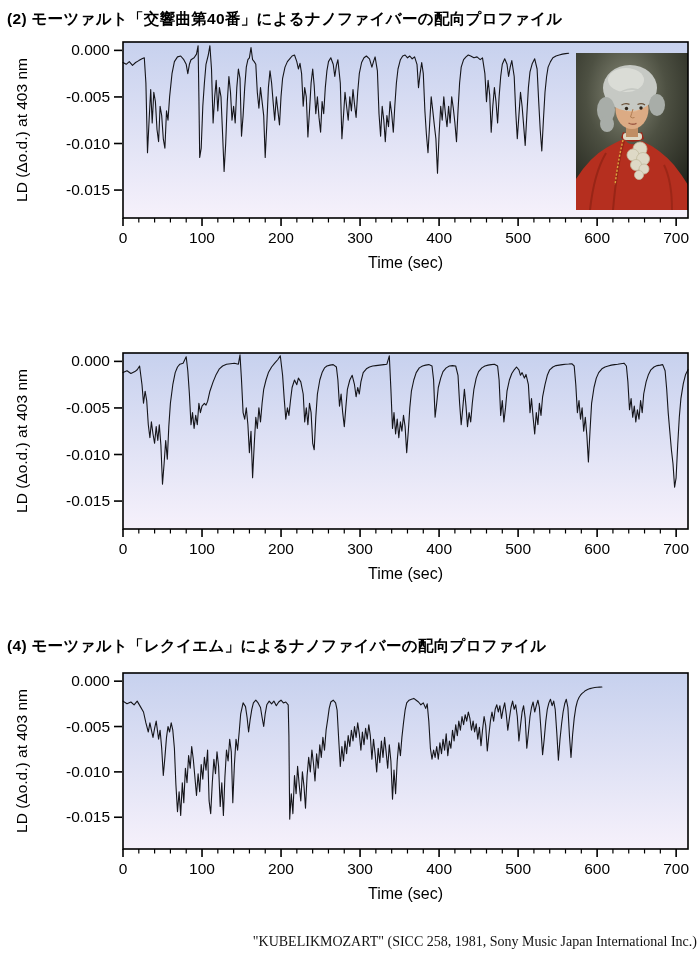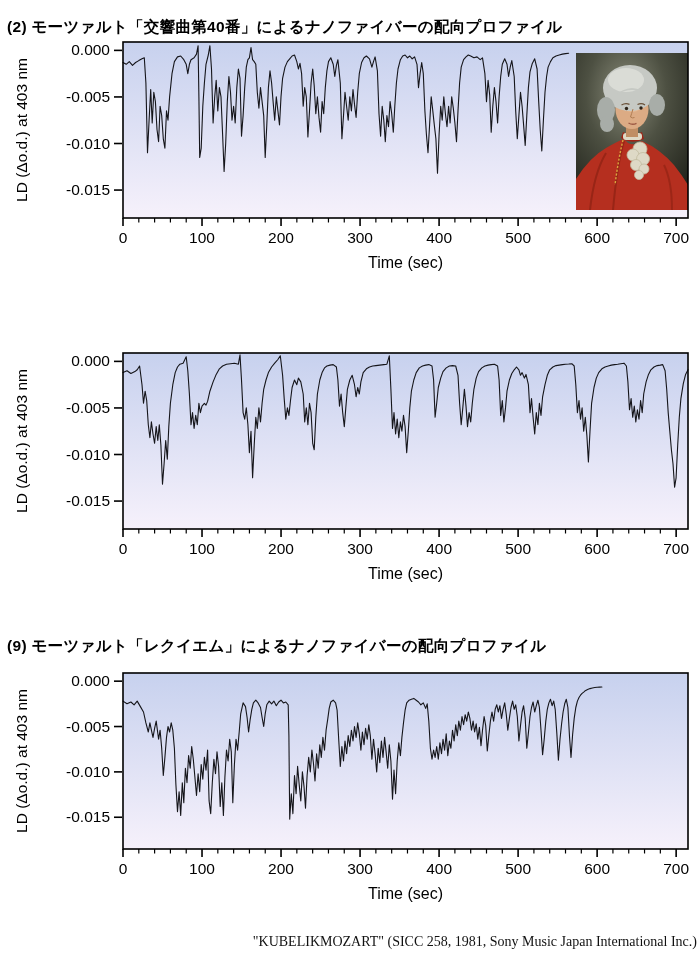--- a/index.html
+++ b/index.html
@@ -14,21 +14,21 @@
   .chart{position:absolute;left:0;}
   .citation{
     position:absolute;right:3px;top:934px;color:#111;
     font-family:"Liberation Serif","DejaVu Serif",serif;font-size:14px;white-space:nowrap;
   }
 </style>
 </head>
 <body>
 
 <div class="page">
-  <div class="panel-title" style="top:17px">(2) モーツァルト「交響曲第40番」によるナノファイバーの配向プロファイル</div>
+  <div class="panel-title" style="top:9px">(2) モーツァルト「交響曲第40番」によるナノファイバーの配向プロファイル</div>
   <svg class="chart" style="top:34px" width="700" height="245" viewBox="0 0 700 245">
       <defs>
         <linearGradient id="bg0" x1="0" y1="0" x2="0" y2="1">
           <stop offset="0%" stop-color="#c7d1ee"></stop>
           <stop offset="100%" stop-color="#f6f1fb"></stop>
         </linearGradient>
       </defs>
       <rect x="123" y="8" width="565" height="176" fill="url(#bg0)"></rect>
       <polyline points="123.0,28.5 126.2,30.3 129.3,27.6 132.5,31.3 135.6,28.5 138.8,26.6 142.0,24.8 144.3,23.8 145.9,49.0 147.5,118.8 149.1,86.2 150.7,55.5 152.2,89.0 153.8,58.3 155.4,67.6 157.0,95.5 158.6,107.6 160.1,72.3 161.7,81.6 163.3,104.8 164.9,114.2 166.5,76.9 168.0,86.2 169.6,62.9 172.0,39.7 174.4,27.6 177.5,22.9 180.7,22.0 183.8,25.7 186.2,30.3 187.8,39.7 189.4,30.3 191.0,25.7 194.1,23.8 196.5,20.1 198.1,11.7 198.9,62.9 199.7,123.5 201.2,114.2 202.8,72.3 204.4,49.0 206.0,30.3 208.3,21.0 209.9,11.7 211.5,35.0 213.1,89.0 214.7,62.9 216.2,46.2 217.8,76.9 219.4,53.6 221.0,62.9 222.6,100.2 224.1,137.4 225.7,109.5 227.3,67.6 228.9,42.5 230.5,58.3 232.0,86.2 233.6,72.3 235.2,89.0 236.8,53.6 238.4,35.0 240.0,44.3 241.5,102.1 243.1,81.6 244.7,53.6 246.3,33.1 247.9,25.7 249.4,23.8 251.0,13.6 252.6,25.7 254.2,27.6 255.8,30.3 257.3,58.3 258.9,74.1 260.5,53.6 262.1,67.6 263.7,81.6 265.2,123.5 266.8,90.9 268.4,53.6 270.0,36.9 271.6,49.0 273.1,67.6 274.7,86.2 276.3,62.9 277.9,76.9 279.5,90.9 281.0,62.9 282.6,44.3 285.0,33.1 287.4,27.6 289.7,24.8 292.1,22.0 294.5,21.0 296.8,27.6 298.4,35.0 300.0,29.4 301.6,39.7 303.2,72.3 304.7,53.6 306.3,62.9 307.9,103.0 309.5,76.9 311.1,49.0 312.7,35.0 314.2,51.8 315.8,79.7 317.4,62.9 319.0,83.4 320.6,98.3 322.1,67.6 323.7,79.7 325.3,53.6 326.9,36.9 328.5,27.6 330.8,23.8 333.2,30.3 334.8,42.5 336.4,31.3 337.9,25.7 340.3,49.0 341.9,104.8 343.5,81.6 345.0,58.3 346.6,72.3 348.2,86.2 349.8,62.9 351.4,76.9 353.0,55.5 354.5,70.4 356.1,83.4 357.7,58.3 359.3,39.7 361.6,28.5 364.0,23.8 366.4,22.0 369.5,24.8 371.9,33.1 373.5,27.6 375.1,22.9 377.4,36.9 379.0,79.7 380.6,102.1 382.2,72.3 383.8,86.2 385.3,107.6 386.9,81.6 388.5,92.7 390.1,67.6 391.7,79.7 393.3,98.3 394.8,72.3 396.4,49.0 398.0,35.0 400.4,25.7 402.7,22.0 405.1,21.0 407.5,23.8 409.8,22.0 412.2,24.8 414.6,22.9 417.0,30.3 418.5,53.6 420.1,39.7 421.7,28.5 423.3,39.7 424.9,76.9 426.4,100.2 428.0,118.8 429.6,90.9 431.2,62.9 432.8,76.9 434.3,90.9 435.9,104.8 437.5,139.3 439.1,100.2 440.7,72.3 442.2,86.2 443.8,62.9 445.4,79.7 447.0,92.7 448.6,72.3 450.1,89.0 451.7,62.9 453.3,74.1 454.9,89.0 456.5,107.6 458.0,76.9 459.6,49.0 461.2,33.1 463.6,25.7 466.0,22.9 468.3,21.0 470.7,22.0 473.9,23.8 477.0,22.9 480.2,25.7 482.5,23.8 484.9,39.7 486.5,67.6 488.1,46.2 489.7,61.1 491.2,98.3 492.8,72.3 494.4,53.6 496.0,67.6 497.6,89.0 499.1,62.9 500.7,42.5 502.3,30.3 504.7,24.8 507.0,30.3 508.6,42.5 510.2,33.1 511.8,26.6 514.2,42.5 515.7,76.9 517.3,104.8 518.9,81.6 520.5,58.3 522.1,72.3 523.6,90.9 525.2,111.4 526.8,81.6 528.4,53.6 530.0,37.8 532.3,29.4 534.7,24.8 537.1,35.0 538.7,67.6 540.2,95.5 541.8,117.0 543.4,86.2 545.0,58.3 546.6,42.5 548.1,33.1 550.5,27.6 552.9,23.8 556.0,22.0 559.2,21.0 562.4,20.1 565.5,19.6 568.7,19.2" fill="none" stroke="#15151a" stroke-width="1.1" stroke-linejoin="round" stroke-linecap="round"></polyline>
       <defs>
@@ -199,21 +199,21 @@
         <text x="110" y="67.94179894179894" text-anchor="end" font-size="15.5" fill="#000">-0.005</text>
         <line x1="114" y1="109.5026455026455" x2="122" y2="109.5026455026455" stroke="#000" stroke-width="1.6"></line>
         <text x="110" y="114.5026455026455" text-anchor="end" font-size="15.5" fill="#000">-0.010</text>
         <line x1="114" y1="156.06349206349205" x2="122" y2="156.06349206349205" stroke="#000" stroke-width="1.6"></line>
         <text x="110" y="161.06349206349205" text-anchor="end" font-size="15.5" fill="#000">-0.015</text>
       </g>
       <text x="27" y="96" text-anchor="middle" font-size="15.5" fill="#000" transform="rotate(-90 27 96)">LD (Δo.d.) at 403 nm</text>
       <text x="405.5" y="234" text-anchor="middle" font-size="16" fill="#000">Time (sec)</text>
     </svg>
 
-  <div class="panel-title" style="top:636px">(9) モーツァルト「レクイエム」によるナノファイバーの配向プロファイル</div>
+  <div class="panel-title" style="top:636px">(4) モーツァルト「レクイエム」によるナノファイバーの配向プロファイル</div>
   <svg class="chart" style="top:665px" width="700" height="245" viewBox="0 0 700 245">
       <defs>
         <linearGradient id="bg2" x1="0" y1="0" x2="0" y2="1">
           <stop offset="0%" stop-color="#c7d1ee"></stop>
           <stop offset="100%" stop-color="#f6f1fb"></stop>
         </linearGradient>
       </defs>
       <rect x="123" y="8" width="565" height="176" fill="url(#bg2)"></rect>
       <polyline points="123.0,36.1 127.0,38.8 130.9,37.0 134.1,39.8 137.2,36.1 140.4,41.6 143.5,47.0 145.9,57.9 148.3,67.0 149.9,57.9 151.4,65.2 153.0,72.4 154.6,63.3 156.2,56.1 158.6,74.2 160.1,65.2 161.7,83.3 163.3,110.5 164.9,92.4 166.5,72.4 168.0,61.5 169.6,67.0 171.2,57.9 172.8,65.2 174.4,83.3 175.9,119.6 177.5,146.8 179.1,126.8 180.7,150.4 182.3,117.8 183.8,137.7 185.4,103.3 187.0,117.8 188.6,90.6 190.2,103.3 191.7,81.5 193.3,94.2 194.9,112.3 196.5,130.5 198.1,108.7 199.7,126.8 201.2,99.6 202.8,114.1 204.4,92.4 206.0,105.1 207.6,85.1 209.1,135.9 210.7,148.6 212.3,117.8 213.9,94.2 215.5,108.7 217.0,86.9 218.6,101.4 220.2,141.4 221.8,117.8 223.4,150.4 224.9,112.3 226.5,85.1 228.1,96.0 229.7,74.2 231.3,86.9 232.8,137.7 234.4,99.6 236.0,74.2 237.6,85.1 239.2,67.0 240.7,48.8 243.1,37.9 245.5,41.6 247.1,52.5 248.6,67.0 250.2,54.3 251.8,44.3 253.4,37.9 255.8,35.2 258.1,37.9 260.5,42.5 262.1,52.5 263.7,61.5 265.2,48.8 266.8,39.8 269.2,36.1 271.6,38.8 273.9,36.1 276.3,40.7 278.7,37.0 281.0,35.2 283.4,37.9 285.8,37.0 288.2,39.8 288.9,70.6 289.7,154.1 291.3,128.7 292.9,148.6 294.5,110.5 296.1,128.7 297.6,101.4 299.2,119.6 300.8,135.9 302.4,106.9 304.0,121.4 305.5,143.2 307.1,110.5 308.7,92.4 310.3,106.9 311.9,85.1 313.4,97.8 315.0,116.0 316.6,88.7 318.2,103.3 319.8,79.7 321.3,92.4 322.9,72.4 324.5,85.1 326.1,65.2 327.7,54.3 329.2,43.4 330.8,37.0 333.2,35.2 335.6,37.9 337.1,45.2 338.7,74.2 340.3,101.4 341.9,81.5 343.5,96.0 345.0,76.0 346.6,88.7 348.2,70.6 349.8,81.5 351.4,65.2 353.0,76.0 354.5,61.5 356.1,72.4 357.7,57.9 359.3,68.8 360.9,85.1 362.4,67.0 364.0,79.7 365.6,63.3 367.2,74.2 368.8,59.7 370.3,70.6 371.9,94.2 373.5,74.2 375.1,88.7 376.7,106.9 378.2,83.3 379.8,97.8 381.4,76.0 383.0,92.4 384.6,72.4 386.1,86.9 387.7,103.3 389.3,79.7 390.9,96.0 392.5,134.1 394.0,105.1 395.6,128.7 397.2,96.0 398.8,77.9 400.4,90.6 401.9,72.4 403.5,57.9 405.1,45.2 406.7,37.9 409.1,35.2 411.4,34.3 413.8,33.4 416.2,35.2 418.5,37.0 420.9,39.8 423.3,37.9 425.7,43.4 427.2,38.8 428.8,56.1 430.4,83.3 432.0,94.2 433.6,85.1 435.1,92.4 436.7,81.5 438.3,94.2 439.9,77.9 441.5,88.7 443.0,74.2 444.6,85.1 446.2,68.8 447.8,90.6 449.4,76.0 450.9,83.3 452.5,65.2 454.1,76.0 455.7,59.7 457.3,70.6 458.8,56.1 460.4,65.2 462.0,51.5 463.6,59.7 465.2,49.7 466.7,56.1 468.3,47.0 469.9,53.4 471.5,65.2 473.1,56.1 474.6,67.0 476.2,58.8 477.8,74.2 479.4,62.4 481.0,80.6 482.5,65.2 484.1,51.5 485.7,60.6 487.3,86.0 488.9,69.7 490.4,56.1 492.0,47.0 493.6,56.1 495.2,44.3 496.8,39.8 498.3,47.0 499.9,40.7 501.5,53.4 503.1,44.3 504.7,37.9 506.3,49.7 507.8,65.2 509.4,53.4 511.0,42.5 512.6,36.1 514.2,44.3 515.7,39.8 517.3,51.5 518.9,76.0 520.5,60.6 522.1,47.0 523.6,40.7 525.2,53.4 526.8,83.3 528.4,67.9 530.0,51.5 531.5,42.5 533.1,37.0 534.7,47.0 536.3,40.7 537.9,35.2 539.4,42.5 541.0,65.2 542.6,89.6 544.2,74.2 545.8,56.1 547.3,44.3 548.9,37.9 550.5,34.3 552.1,40.7 553.7,36.1 555.2,44.3 556.8,67.9 558.4,95.1 560.0,74.2 561.6,58.8 563.1,47.0 564.7,38.8 566.3,34.3 567.9,42.5 569.5,71.5 571.0,92.4 572.6,69.7 574.2,53.4 575.8,42.5 577.4,36.1 579.0,32.5 580.5,30.2 582.1,28.4 583.7,27.1 585.3,25.7 587.6,24.5 590.0,23.6 592.4,23.0 594.8,22.5 597.1,22.2 599.5,22.1 601.9,22.0" fill="none" stroke="#15151a" stroke-width="1.1" stroke-linejoin="round" stroke-linecap="round"></polyline>
       <rect x="123" y="8" width="565" height="176" fill="none" stroke="#000" stroke-width="1.6"></rect>

